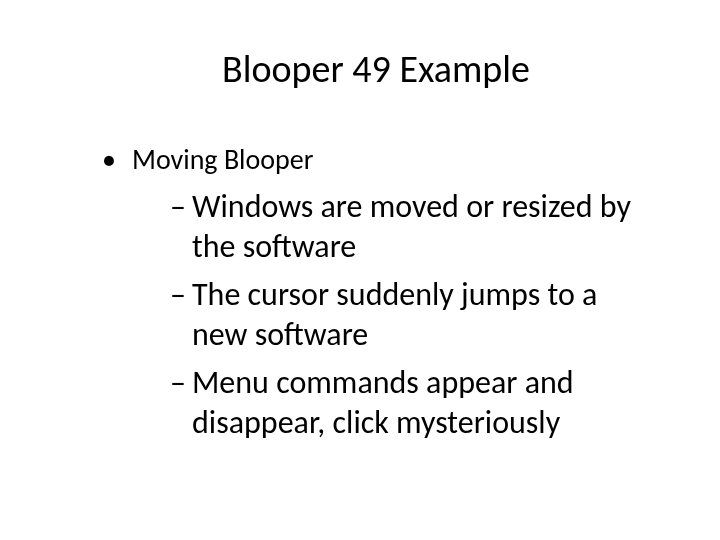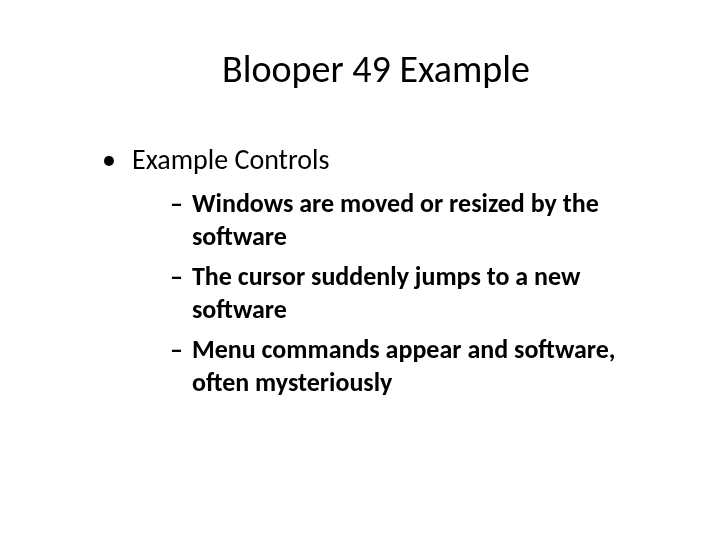--- a/index.html
+++ b/index.html
@@ -37,41 +37,40 @@
       position: absolute;
       left: 0;
       top: 0;
     }
     .dash-list {
       list-style: none;
       padding-left: 30px;
       margin-top: 10px;
     }
     .dash-item {
-      font-size: 26px;
+      font-size: 32px;
       line-height: 1.25;
       position: relative;
       padding-left: 22px;
       margin-bottom: 2px;
-      font-weight: bold;
     }
     .dash-item::before {
       content: "–";
       position: absolute;
       left: 0;
       top: 0;
     }
   </style>
 </head>
 <body>
 
 <h1 class="title">Blooper 49 Example</h1>
 
 <ul class="bullet-list">
   <li class="bullet-item">
-    <span>Example Controls</span>
+    <span>Moving Blooper</span>
     <ul class="dash-list">
       <li class="dash-item">Windows are moved or resized by the software</li>
       <li class="dash-item">The cursor suddenly jumps to a new software</li>
-      <li class="dash-item">Menu commands appear and software, often mysteriously</li>
+      <li class="dash-item">Menu commands appear and disappear, click mysteriously</li>
     </ul>
   </li>
 </ul>
 
 </body></html>

